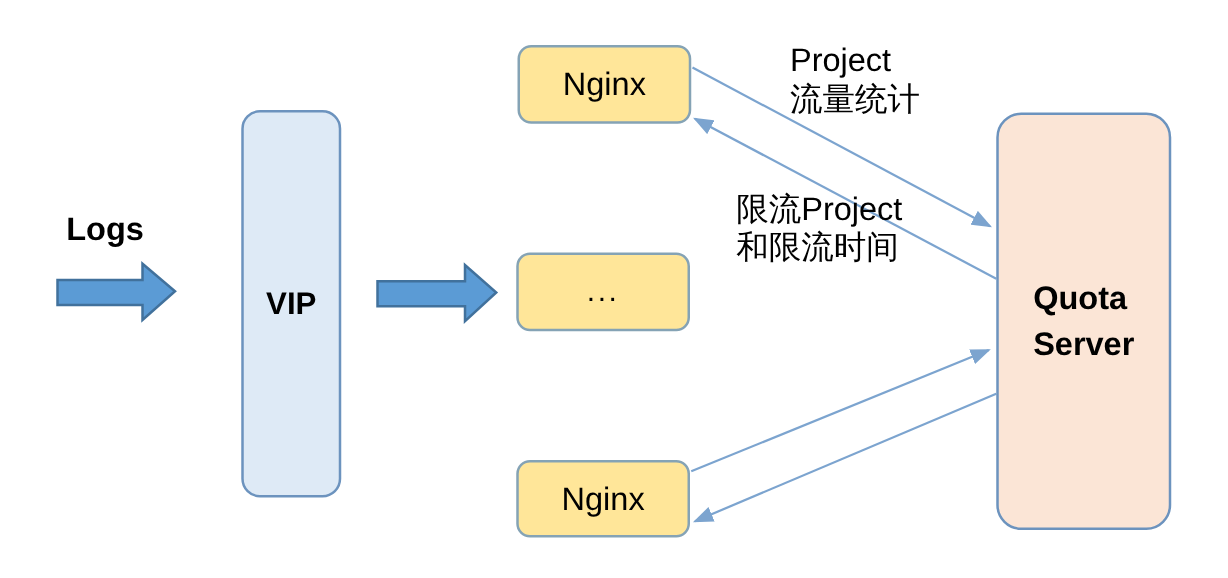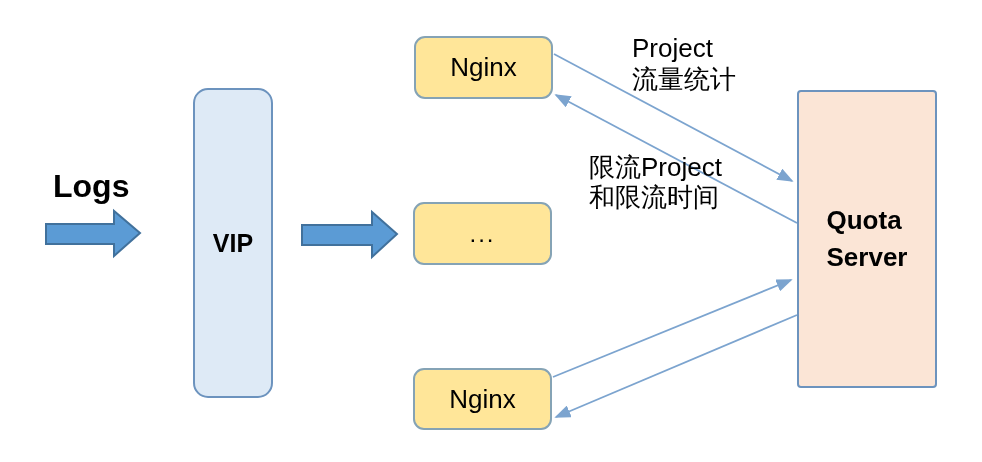--- a/index.html
+++ b/index.html
@@ -41,29 +41,29 @@
   .node-yellow{
     background:var(--node-yellow-fill);
     border:2px solid var(--node-yellow-border);
     border-radius:11px;
     font-size:26px;
   }
   .node-nginx-top{left:414px;top:36px;width:139px;height:63px;}
   .node-ellipsis{left:413px;top:202px;width:139px;height:63px;font-size:24px;letter-spacing:2px;}
   .node-nginx-bottom{left:413px;top:368px;width:139px;height:62px;}
   .node-quota{
-    left:797px;top:90px;width:140px;height:298px;
+    left:797px;top:90px;width:140px;height:334px;
     background:var(--quota-fill);
     border:2px solid var(--blue-border);
-    border-radius:4px;
+    border-radius:20px;
     font-weight:bold;font-size:26px;line-height:37px;
     white-space:pre-line;
   }
   .label{position:absolute;}
-  .label-logs{left:53px;top:168px;font-size:32px;font-weight:bold;}
+  .label-logs{left:53px;top:168px;font-size:26px;font-weight:bold;}
   .annotation{font-size:26px;line-height:31px;white-space:pre-line;}
   .ann-traffic{left:632px;top:33px;}
   .ann-limit{left:589px;top:152px;line-height:30px;}
 </style>
 </head>
 <body>
 
 <div class="canvas">
 
   <svg class="layer" viewBox="0 0 982 462" xmlns="http://www.w3.org/2000/svg">

